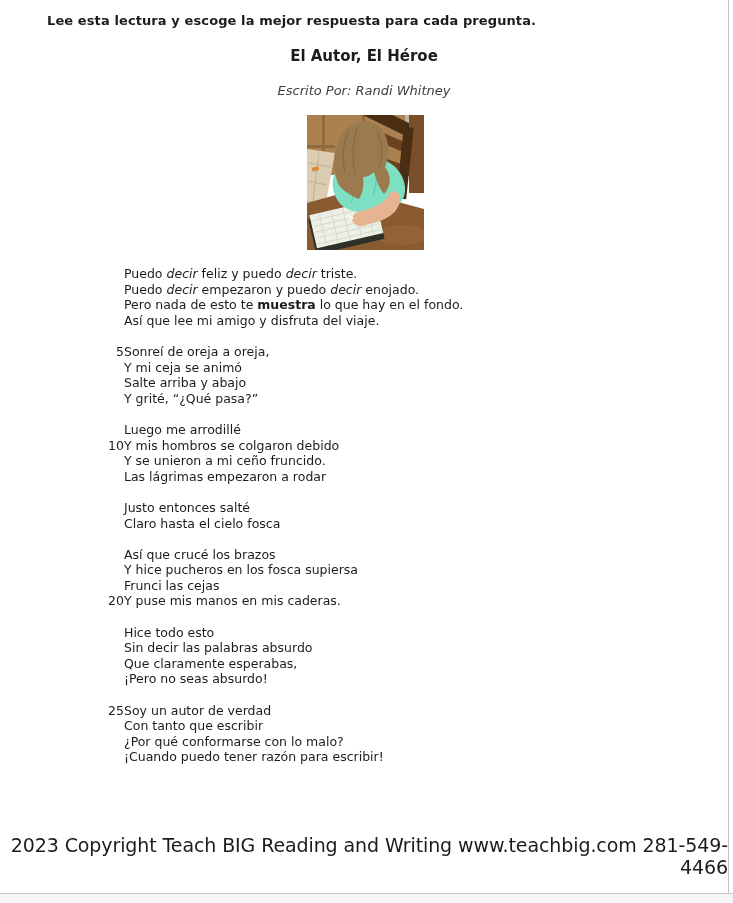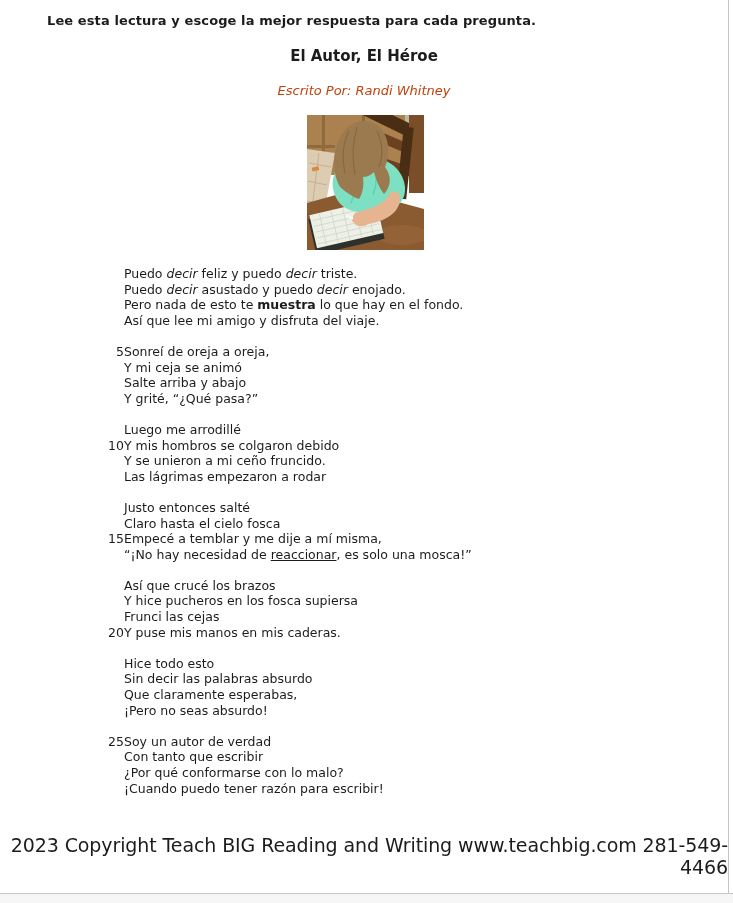--- a/index.html
+++ b/index.html
@@ -26,21 +26,21 @@
   .instruction {
     position: absolute; top: 13px; left: 47px;
     font-size: 13px; font-weight: bold; letter-spacing: .1px;
   }
   .title {
     position: absolute; top: 47px; left: 0; width: 728px;
     text-align: center; font-size: 15px; font-weight: bold;
   }
   .byline {
     position: absolute; top: 83px; left: 0; width: 728px;
-    text-align: center; font-size: 13px; font-style: italic; color: #c2410c;
+    text-align: center; font-size: 13px; font-style: italic; color: #404040;
   }
   .photo {
     position: absolute; top: 115px; left: 307px;
     width: 117px; height: 135px; overflow: hidden;
   }
   .photo svg { display: block; width: 100%; height: 100%; }
   .poem {
     position: absolute; top: 266px; left: 48px;
     font-size: 12.5px; line-height: 15.6px;
   }
@@ -129,41 +129,40 @@
         <path class="ph-hairdk" d="M42,16 C36,28 35,44 38,58 M70,16 C76,28 76,42 72,52 M50,12 C46,26 45,44 48,60" fill="none" stroke-width="1.2" opacity="0.6"></path>
         <rect class="ph-pen" x="38" y="103" width="24" height="2.8" rx="1.4" transform="rotate(16 50 104)"></rect>
         <path class="ph-skin" d="M48,98 C56,96 62,99 63,104 C64,109 58,112 52,111 C46,110 44,104 48,98 Z"></path>
       </g>
     </svg>
   </div>
 
   <div class="poem">
       <div class="stanza">
         <div class="pline"><span class="pnum"></span><span class="ptext"><span>Puedo </span><em>decir</em><span> feliz y puedo </span><em>decir</em><span> triste.</span></span></div>
-        <div class="pline"><span class="pnum"></span><span class="ptext"><span>Puedo </span><em>decir</em><span> asustado y puedo </span><em>decir</em><span> enojado.</span></span></div>
+        <div class="pline"><span class="pnum"></span><span class="ptext"><span>Puedo </span><em>decir</em><span> empezaron y puedo </span><em>decir</em><span> enojado.</span></span></div>
         <div class="pline"><span class="pnum"></span><span class="ptext"><span>Pero nada de esto te </span><strong>muestra</strong><span> lo que hay en el fondo.</span></span></div>
         <div class="pline"><span class="pnum"></span><span class="ptext"><span>Así que lee mi amigo y disfruta del viaje.</span></span></div>
       </div>
       <div class="stanza">
         <div class="pline"><span class="pnum">5</span><span class="ptext"><span>Sonreí de oreja a oreja,</span></span></div>
         <div class="pline"><span class="pnum"></span><span class="ptext"><span>Y mi ceja se animó</span></span></div>
         <div class="pline"><span class="pnum"></span><span class="ptext"><span>Salte arriba y abajo</span></span></div>
         <div class="pline"><span class="pnum"></span><span class="ptext"><span>Y grité, “¿Qué pasa?”</span></span></div>
       </div>
       <div class="stanza">
         <div class="pline"><span class="pnum"></span><span class="ptext"><span>Luego me arrodillé</span></span></div>
         <div class="pline"><span class="pnum">10</span><span class="ptext"><span>Y mis hombros se colgaron debido</span></span></div>
         <div class="pline"><span class="pnum"></span><span class="ptext"><span>Y se unieron a mi ceño fruncido.</span></span></div>
         <div class="pline"><span class="pnum"></span><span class="ptext"><span>Las lágrimas empezaron a rodar</span></span></div>
       </div>
       <div class="stanza">
         <div class="pline"><span class="pnum"></span><span class="ptext"><span>Justo entonces salté</span></span></div>
         <div class="pline"><span class="pnum"></span><span class="ptext"><span>Claro hasta el cielo fosca</span></span></div>
-        <div class="pline"><span class="pnum">15</span><span class="ptext"><span>Empecé a temblar y me dije a mí misma,</span></span></div>
-        <div class="pline"><span class="pnum"></span><span class="ptext"><span>“¡No hay necesidad de </span><span class="u">reaccionar</span><span>, es solo una mosca!”</span></span></div>
+        <div class="pline"><span class="pnum"></span></div>
       </div>
       <div class="stanza">
         <div class="pline"><span class="pnum"></span><span class="ptext"><span>Así que crucé los brazos</span></span></div>
         <div class="pline"><span class="pnum"></span><span class="ptext"><span>Y hice pucheros en los fosca supiersa</span></span></div>
         <div class="pline"><span class="pnum"></span><span class="ptext"><span>Frunci las cejas</span></span></div>
         <div class="pline"><span class="pnum">20</span><span class="ptext"><span>Y puse mis manos en mis caderas.</span></span></div>
       </div>
       <div class="stanza">
         <div class="pline"><span class="pnum"></span><span class="ptext"><span>Hice todo esto</span></span></div>
         <div class="pline"><span class="pnum"></span><span class="ptext"><span>Sin decir las palabras absurdo</span></span></div>

